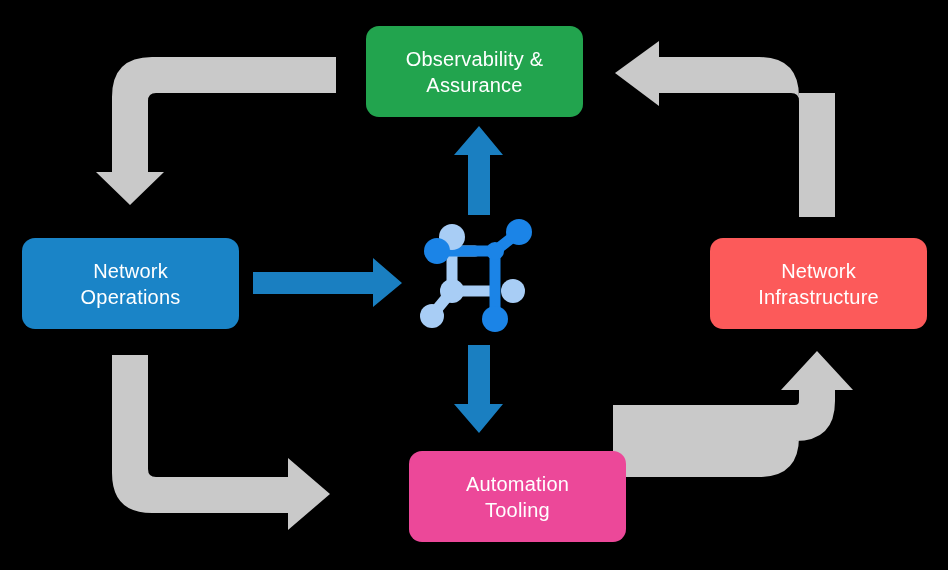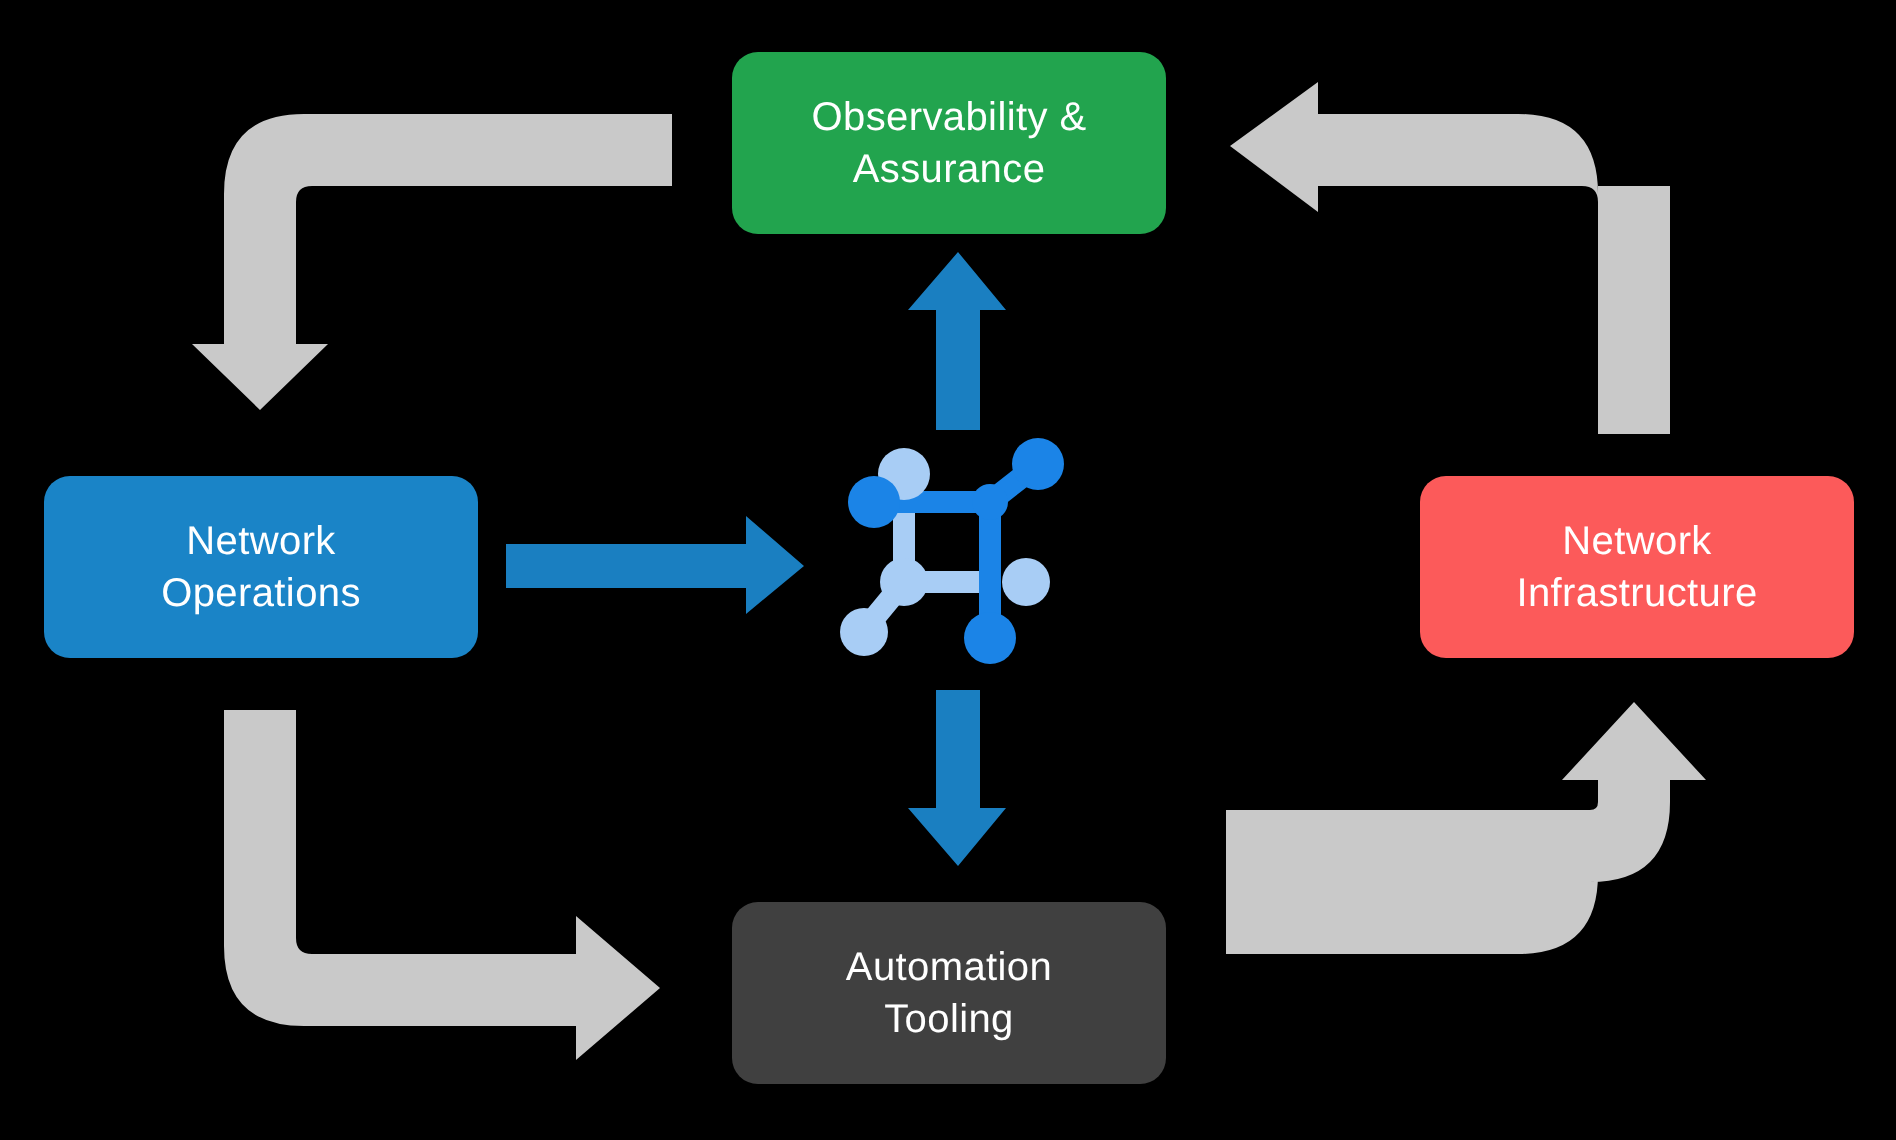--- a/index.html
+++ b/index.html
@@ -147,18 +147,18 @@
   <div class="node-box" id="box-network-operations" style="background: rgb(26, 132, 199); color: rgb(255, 255, 255);">
     <span class="node-label">Network
 Operations</span>
   </div>
 
   <div class="node-box" id="box-network-infrastructure" style="background: rgb(252, 90, 90); color: rgb(255, 255, 255);">
     <span class="node-label">Network
 Infrastructure</span>
   </div>
 
-  <div class="node-box" id="box-automation-tooling" style="background: #404040; color: rgb(255, 255, 255);">
+  <div class="node-box" id="box-automation-tooling" style="background: #ec4899; color: rgb(255, 255, 255); margin-left: 43px;">
     <span class="node-label">Automation
 Tooling</span>
   </div>
 
 </div>
 
 </body></html>

